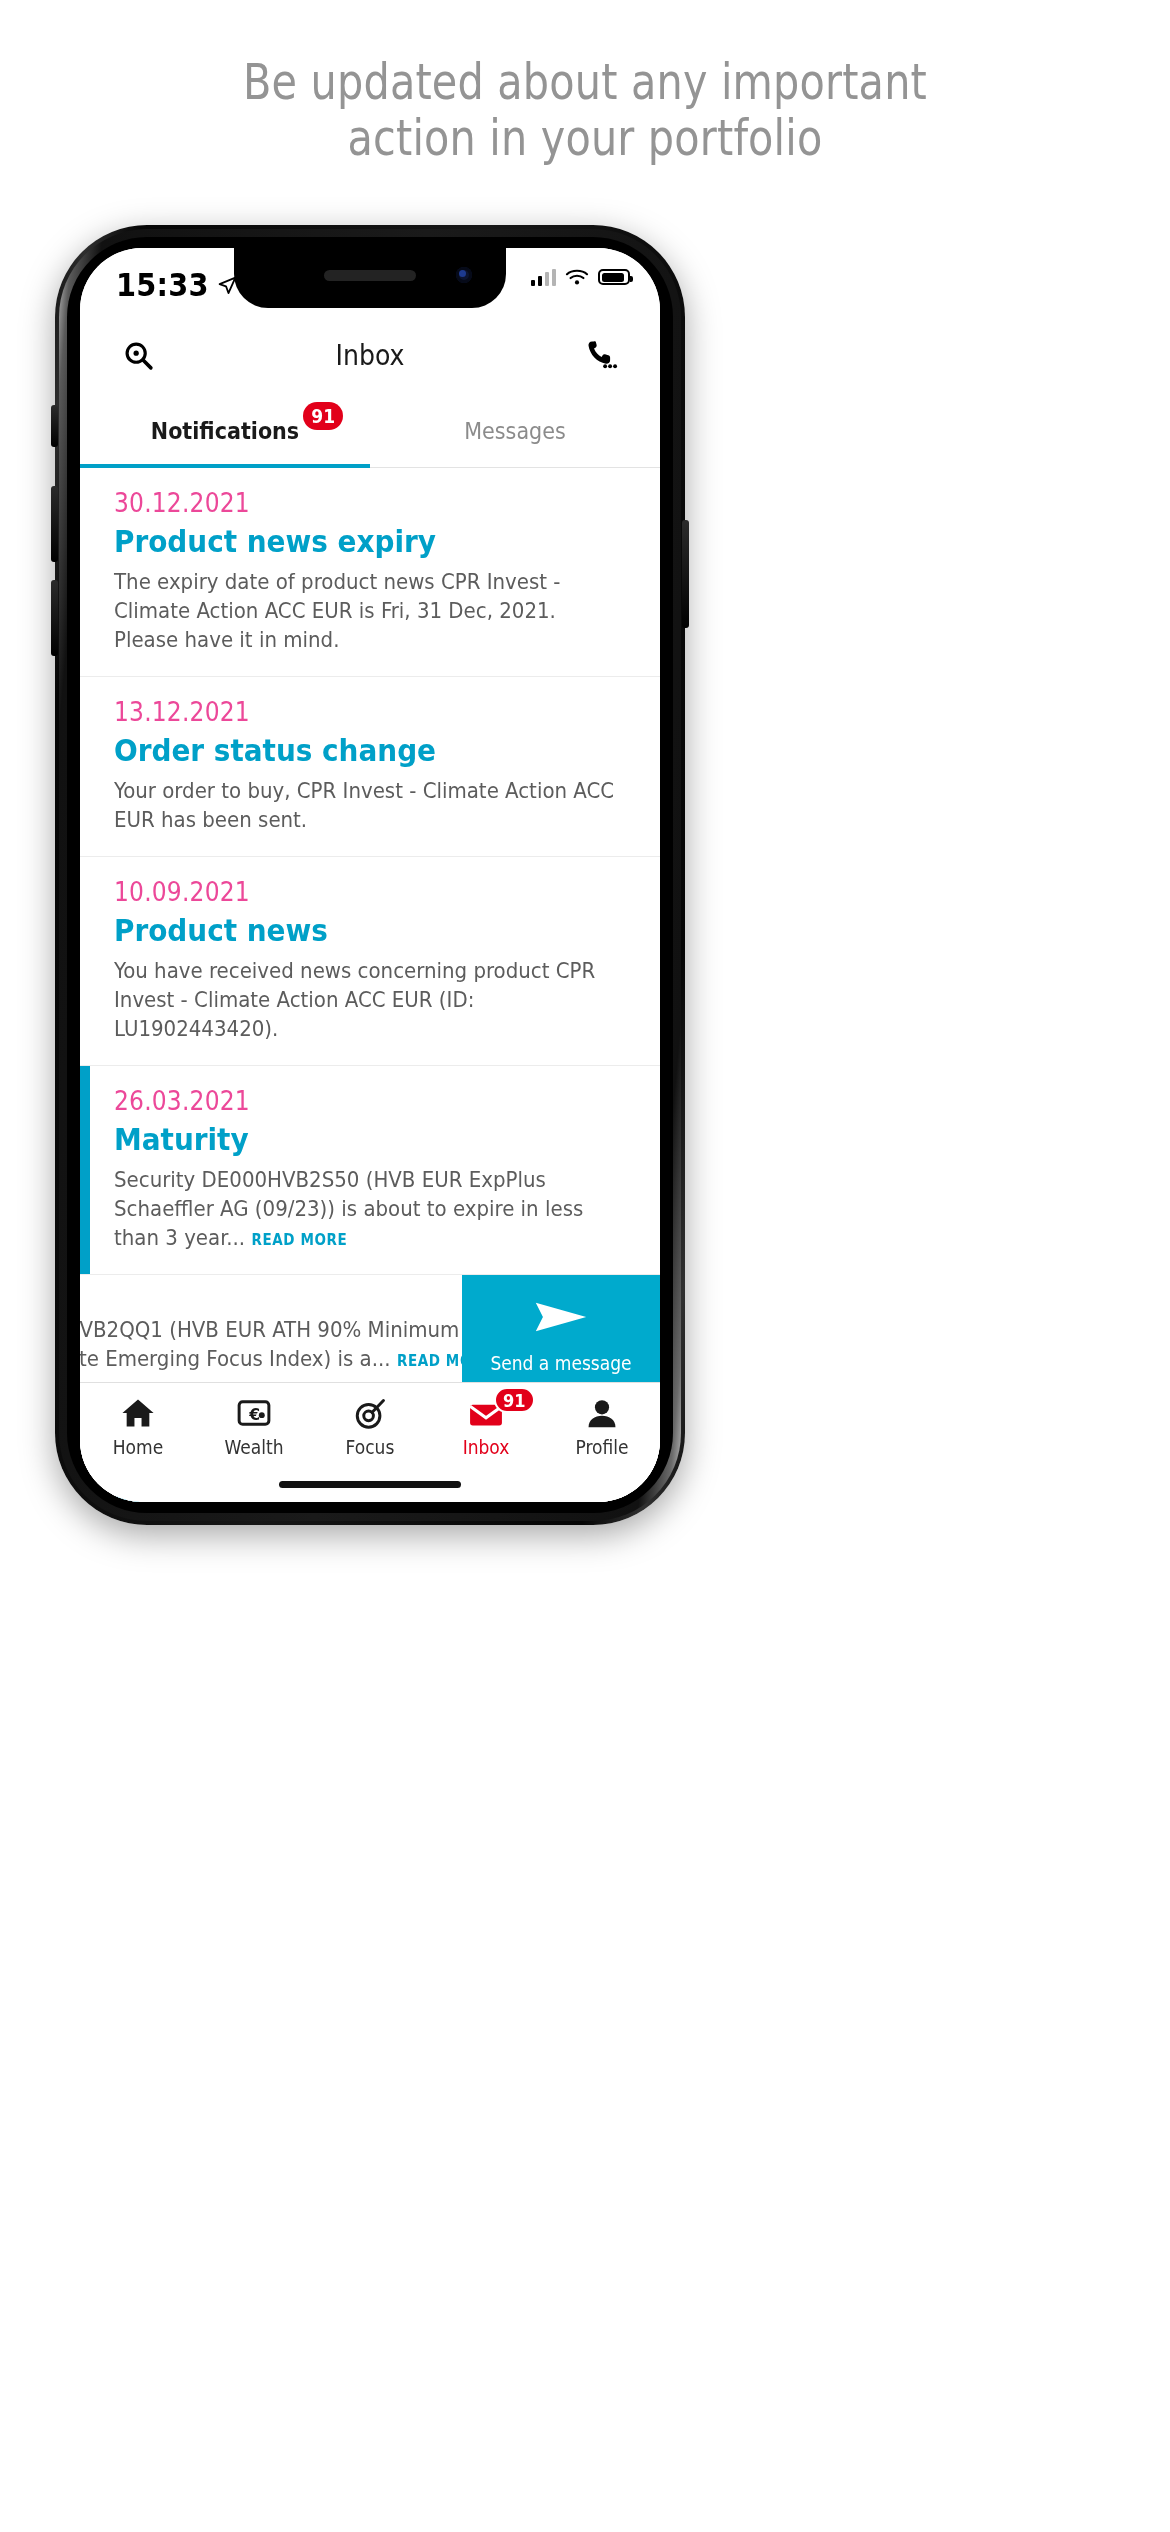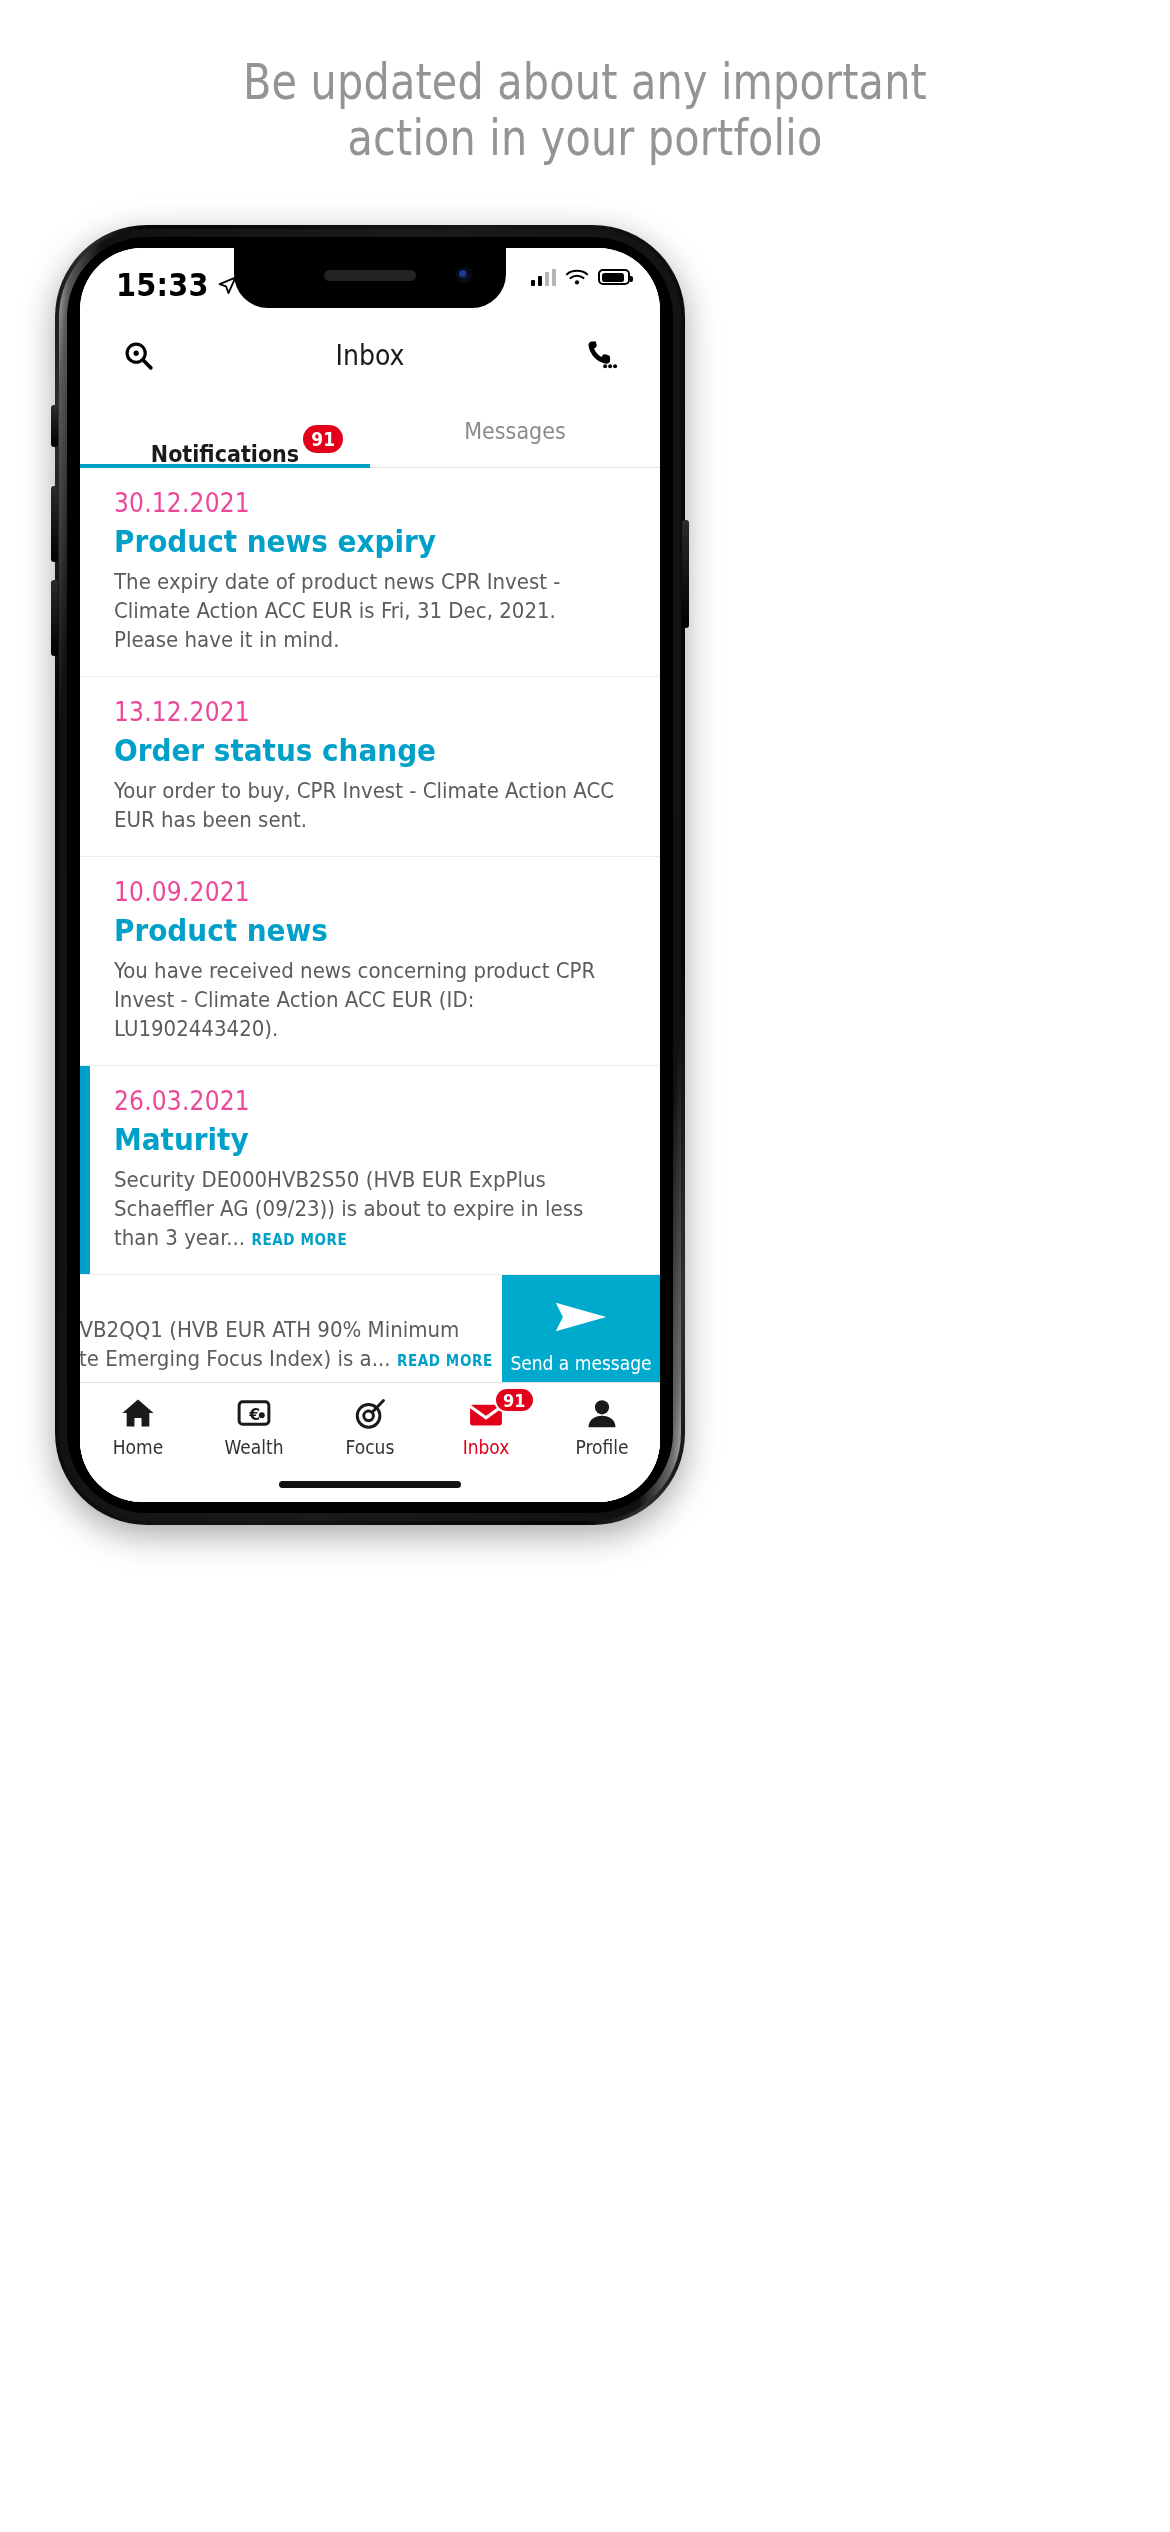--- a/index.html
+++ b/index.html
@@ -129,21 +129,21 @@
     position:absolute; left:0; right:0; text-align:center;
   }
   .icon-btn { position:relative; z-index:2; width:48px; height:48px; display:flex; align-items:center; justify-content:center; }
 
   
   .tabs { display:flex; height:74px; background:#fff; border-bottom:1px solid #e3e3e3; }
   .tab {
     flex:1; display:flex; align-items:center; justify-content:center;
     position:relative; font-size:23px; color:#8b8b8b; font-weight:400;
   }
-  .tab.active { color:#1a1a1a; font-weight:700;align-items:flex-end; }
+  .tab.active { color:#1a1a1a; font-weight:700; }
   .tab.active::after {
     content:""; position:absolute; left:0; right:0; bottom:-1px;
     height:4px; background:#00a0c8;
   }
   .tab-wrap { position:relative; display:inline-block; }
   .badge {
     position:absolute; top:-16px; right:-44px;
     min-width:40px; height:28px; padding:0 8px;
     background:#e2001a; color:#fff; border-radius:14px;
     font-size:19px; font-weight:700;
@@ -172,21 +172,21 @@
     position:relative; display:flex; align-items:stretch;
     background:#fff; border-bottom:1px solid #ececec;
     height:155px; overflow:hidden;
   }
   .swipe-content {
     flex:1; padding:40px 0 0 0;
     font-size:22px; color:#5c5c5c; line-height:1.32;
     margin-left:-28px;
   }
   .swipe-action {
-    width:158px; background:#00aacd; color:#fff;
+    width:198px; background:#00aacd; color:#fff;
     display:flex; flex-direction:column; align-items:center; justify-content:center;
     gap:14px;
     position:absolute; right:0; top:-36px; bottom:-1px;
   }
   .swipe-action .lbl { font-size:19px; }
 
   
   .bottomnav {
     position:absolute; left:0; right:0; bottom:0;
     height:120px; background:#fff;

